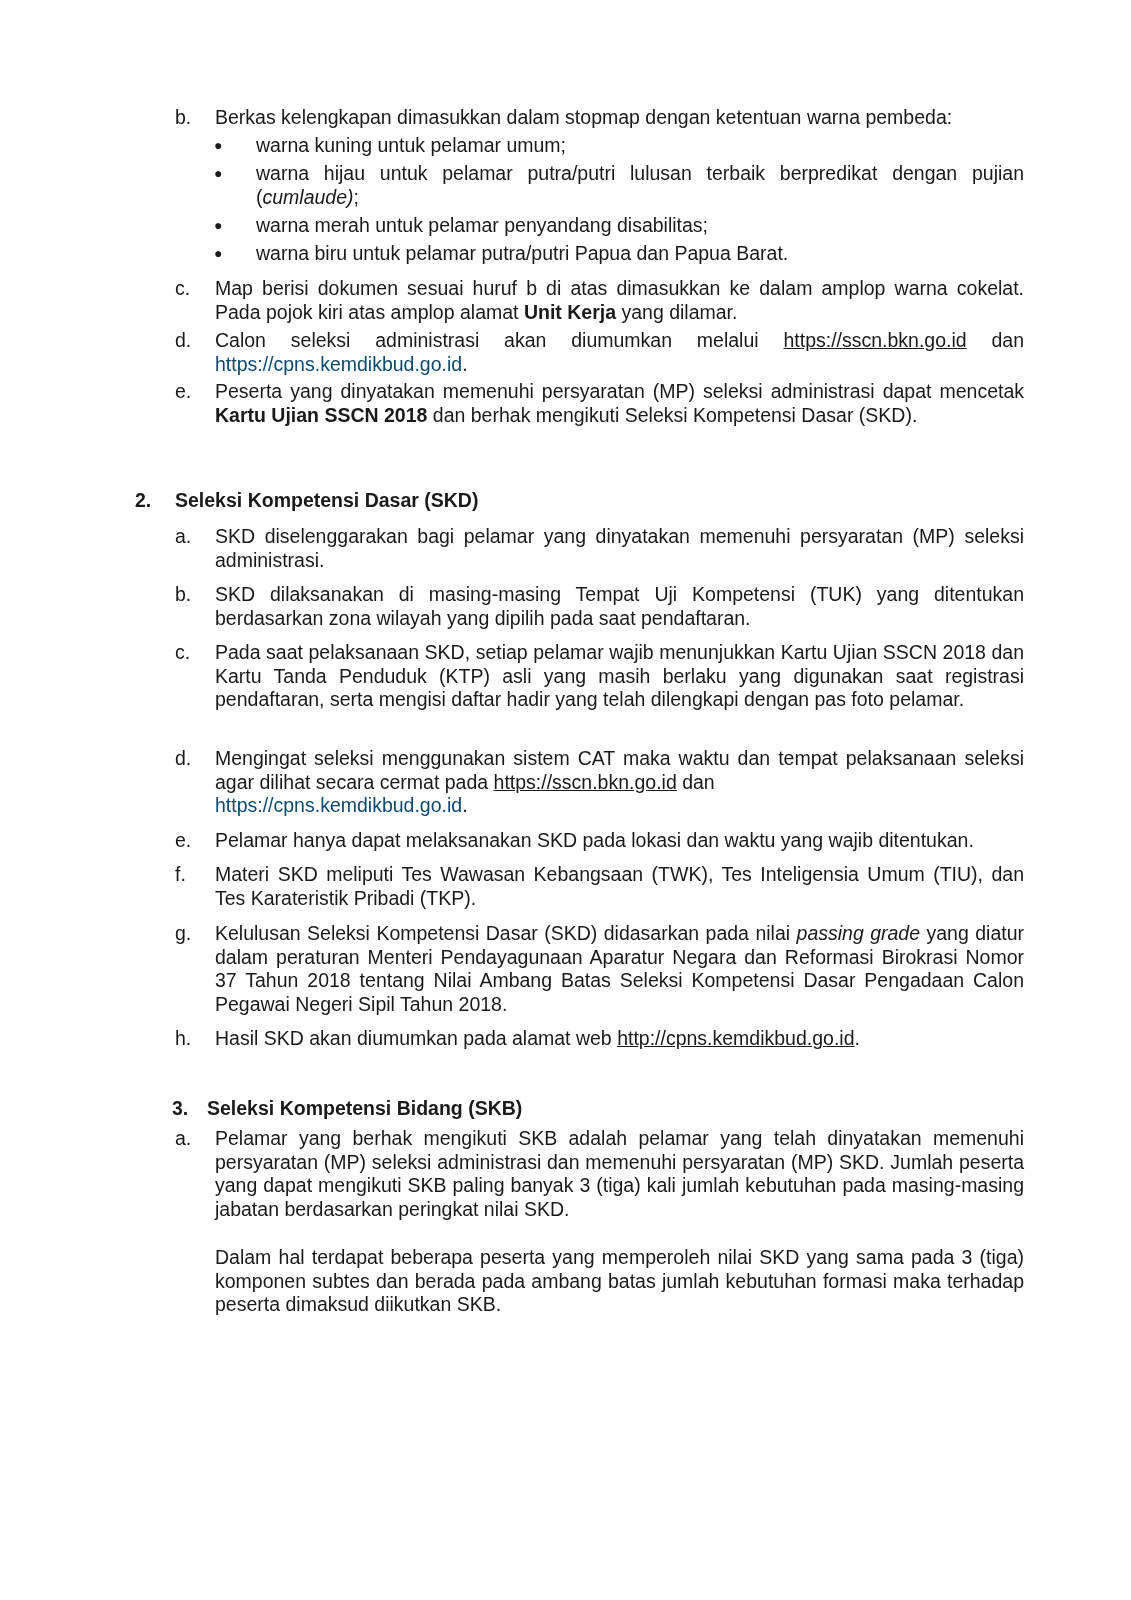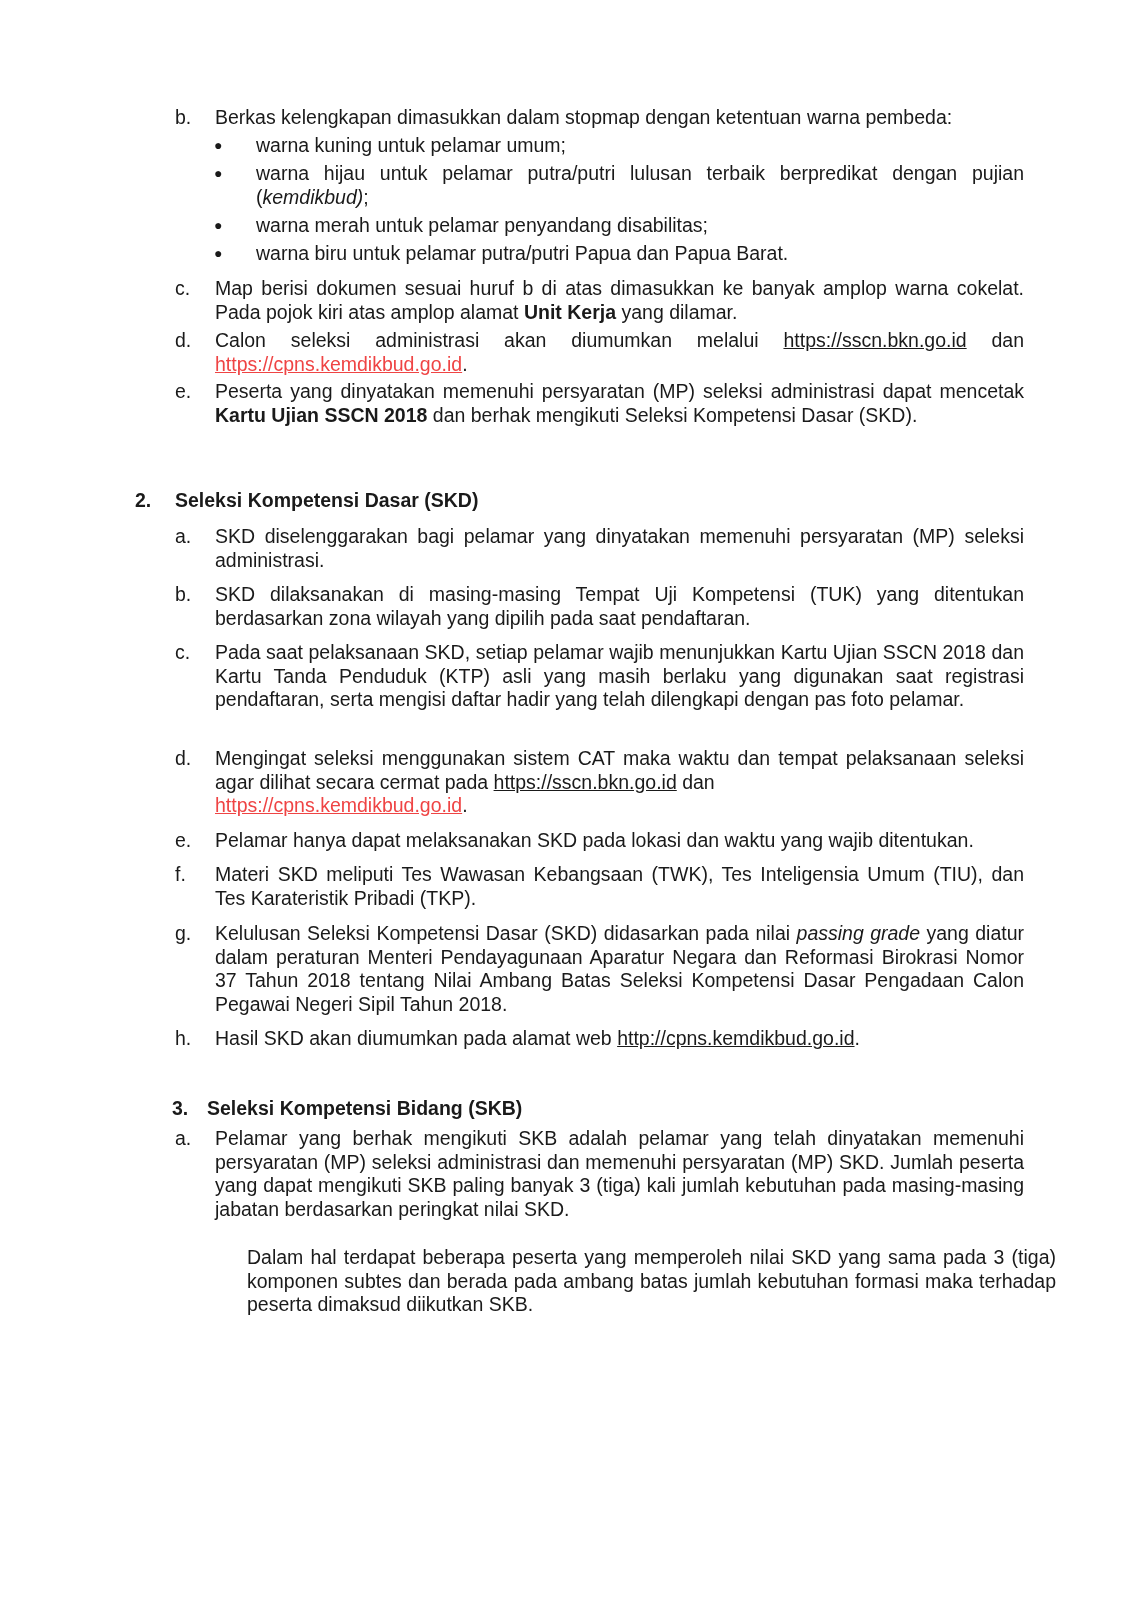--- a/index.html
+++ b/index.html
@@ -10,57 +10,57 @@
   .sec-head .num { display:inline-block; width:40px; }
   .item { position:absolute; left:175px; width:850px; }
   .item .lbl { position:absolute; left:0; top:0; }
   .item .txt { margin-left:40px; width:809px; text-align:justify; }
   .bullet { position:absolute; left:212px; width:812px; }
   .bullet .dot { position:absolute; left:2px; top:0; font-size:14px; }
   .bullet .txt { margin-left:44px; width:768px; text-align:justify; }
   b { font-weight:bold; }
   i { font-style:italic; }
   .u { text-decoration:underline; }
-  .link { color:#ef4444; text-decoration:underline; }
+  .link { color:#0c4a6e; }
   .jline { text-align:justify; text-align-last:justify; display:block; }
-  .para2 { position:absolute; left:215px; width:809px; text-align:justify;margin-left:32px; }
+  .para2 { position:absolute; left:215px; width:809px; text-align:justify; }
 </style>
 </head>
 <body>
 
 <div class="page">
 
   <div class="item" style="top:106px;">
     <span class="lbl">b.</span>
     <div class="txt">Berkas kelengkapan dimasukkan dalam stopmap dengan ketentuan warna pembeda:</div>
   </div>
   <div class="bullet" style="top:134px;">
     <span class="dot">●</span>
     <div class="txt">warna kuning untuk pelamar umum;</div>
   </div>
   <div class="bullet" style="top:162px;">
     <span class="dot">●</span>
     <div class="txt">
       <span class="jline">warna hijau untuk pelamar putra/putri lulusan terbaik berpredikat dengan pujian</span>
-      <span>(</span><i>kemdikbud)</i><span>;</span>
+      <span>(</span><i>cumlaude)</i><span>;</span>
     </div>
   </div>
   <div class="bullet" style="top:214px;">
     <span class="dot">●</span>
     <div class="txt">warna merah untuk pelamar penyandang disabilitas;</div>
   </div>
   <div class="bullet" style="top:242px;">
     <span class="dot">●</span>
     <div class="txt">warna biru untuk pelamar putra/putri Papua dan Papua Barat.</div>
   </div>
 
   <div class="item" style="top:277px;">
     <span class="lbl">c.</span>
     <div class="txt">
-      <span class="jline">Map berisi dokumen sesuai huruf b di atas dimasukkan ke banyak amplop warna cokelat.</span>
+      <span class="jline">Map berisi dokumen sesuai huruf b di atas dimasukkan ke dalam amplop warna cokelat.</span>
       <span>Pada pojok kiri atas amplop alamat </span><b>Unit Kerja</b><span> yang dilamar.</span>
     </div>
   </div>
 
   <div class="item" style="top:329px;">
     <span class="lbl">d.</span>
     <div class="txt">
       <span class="jline"><span>Calon seleksi administrasi akan diumumkan melalui </span><span class="u">https://sscn.bkn.go.id</span><span> dan </span></span>
       <span class="link">https://cpns.kemdikbud.go.id</span><span>.</span>
     </div>

